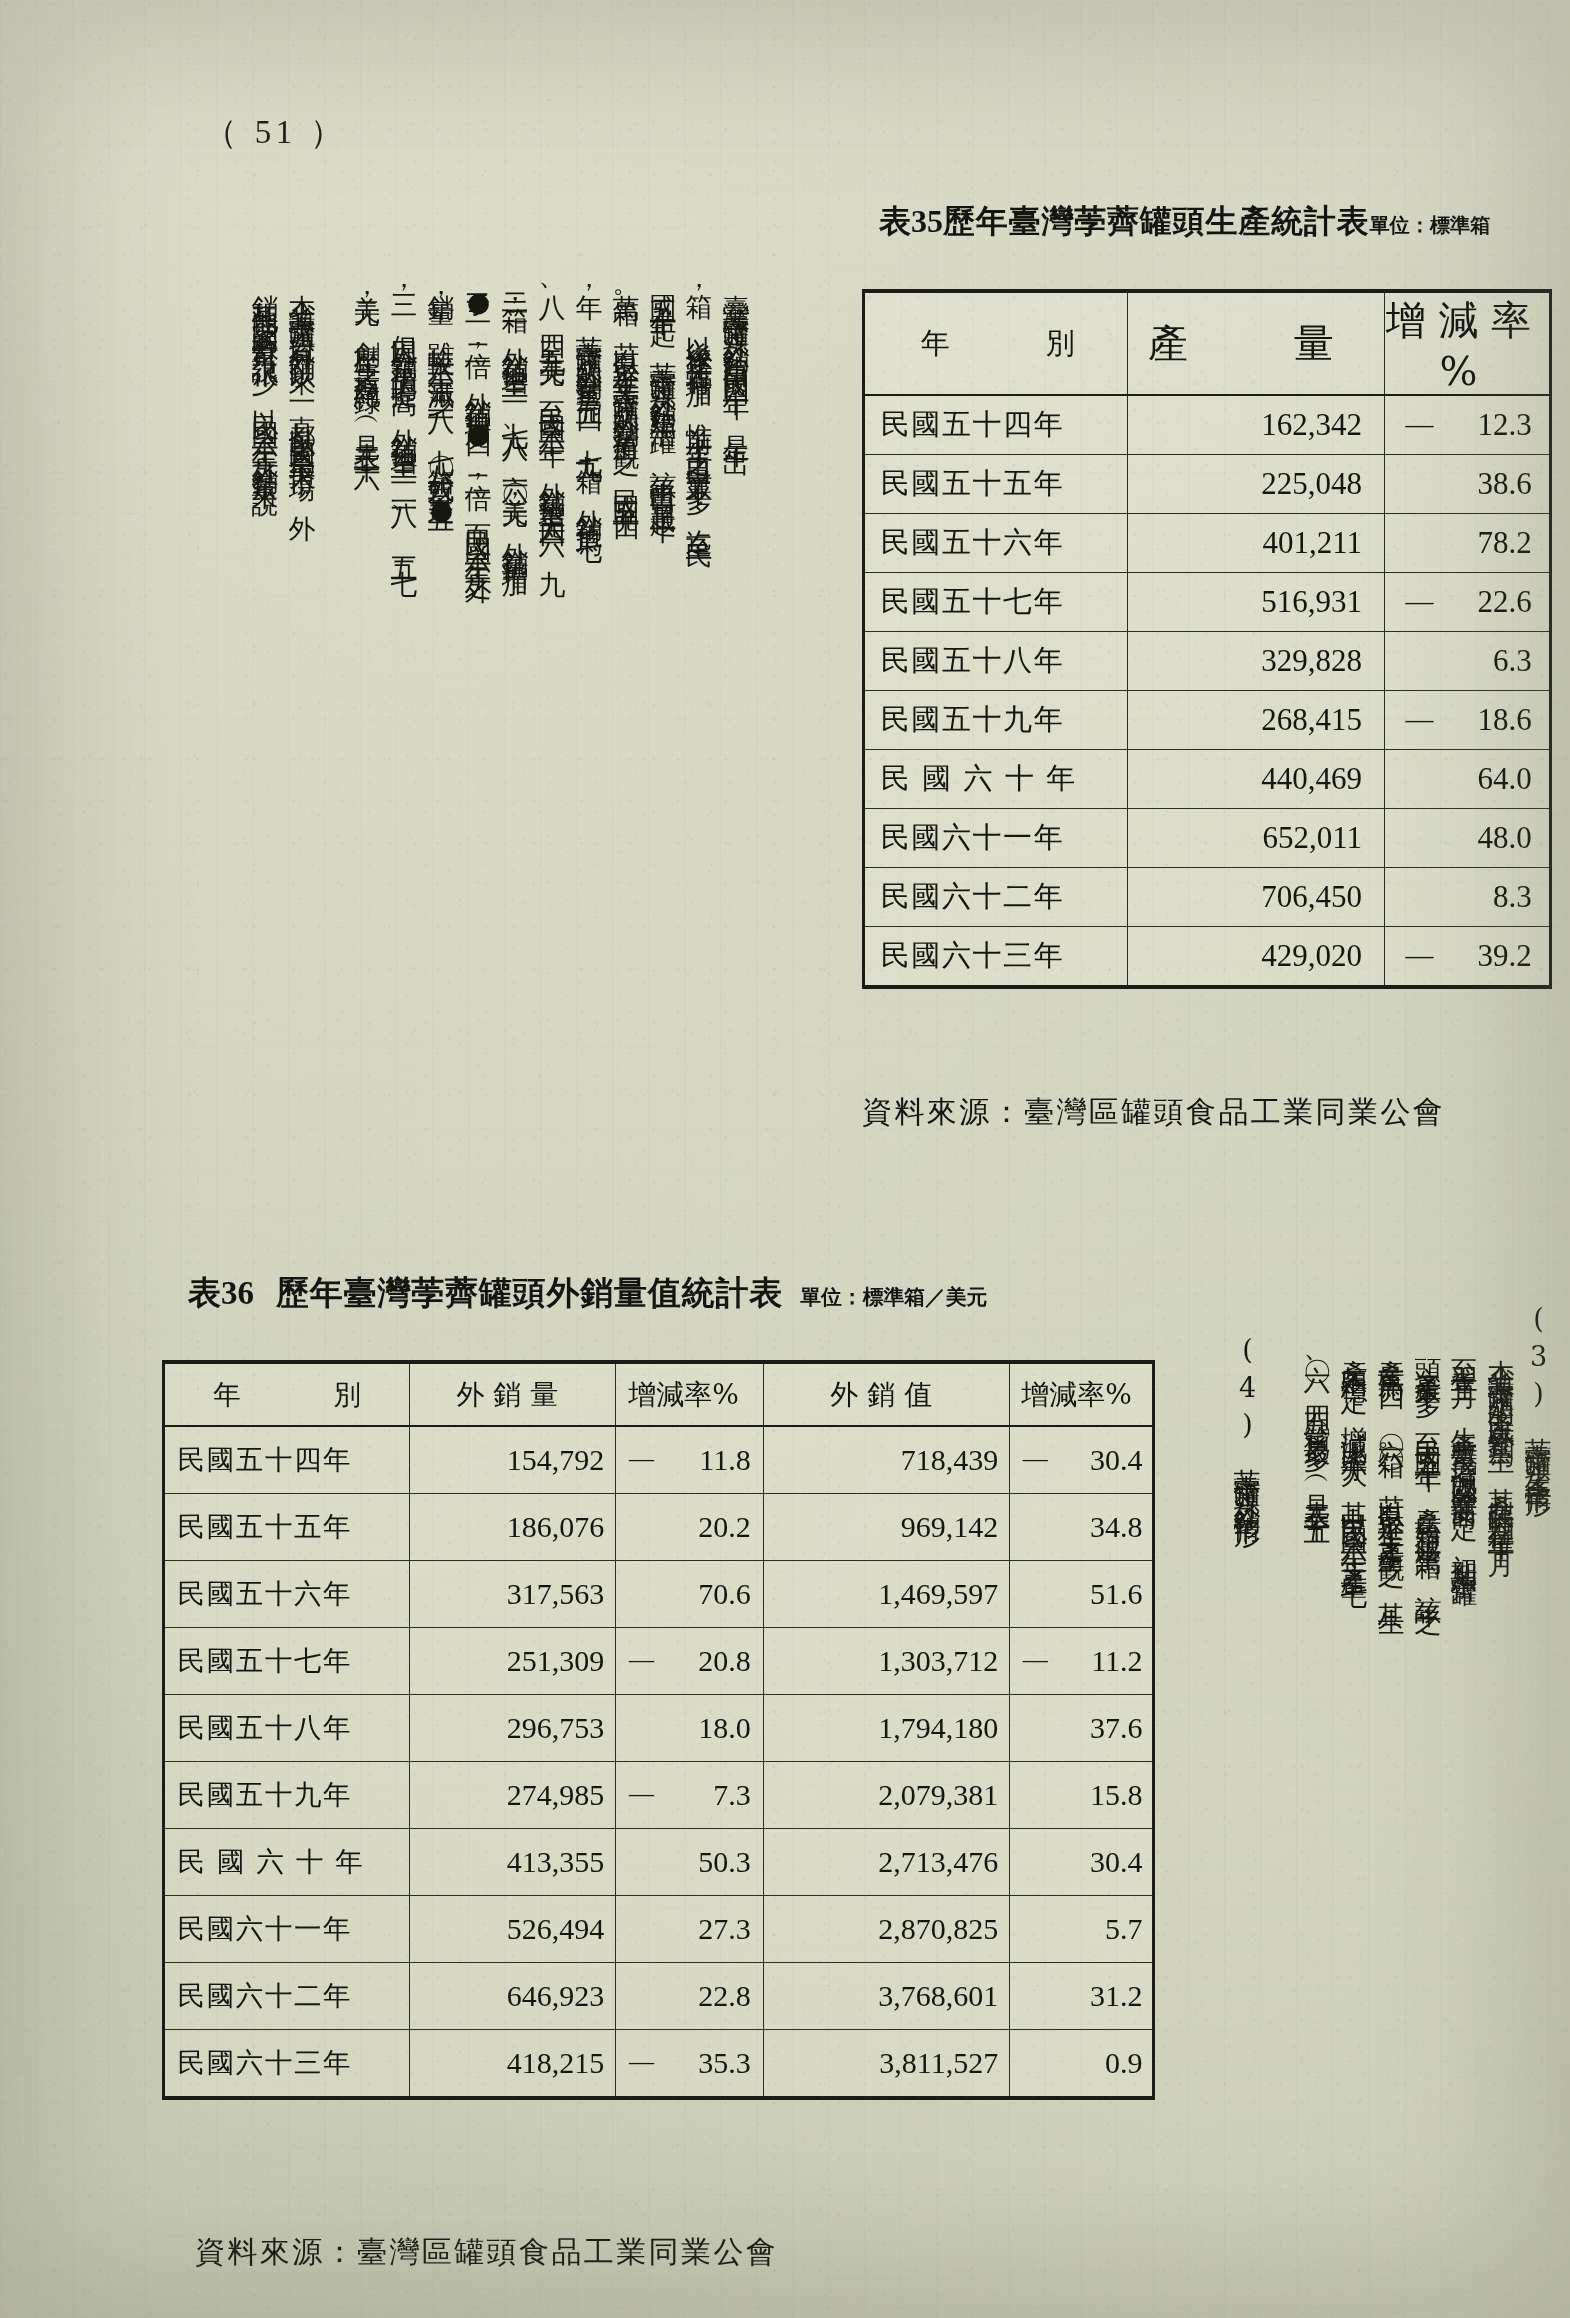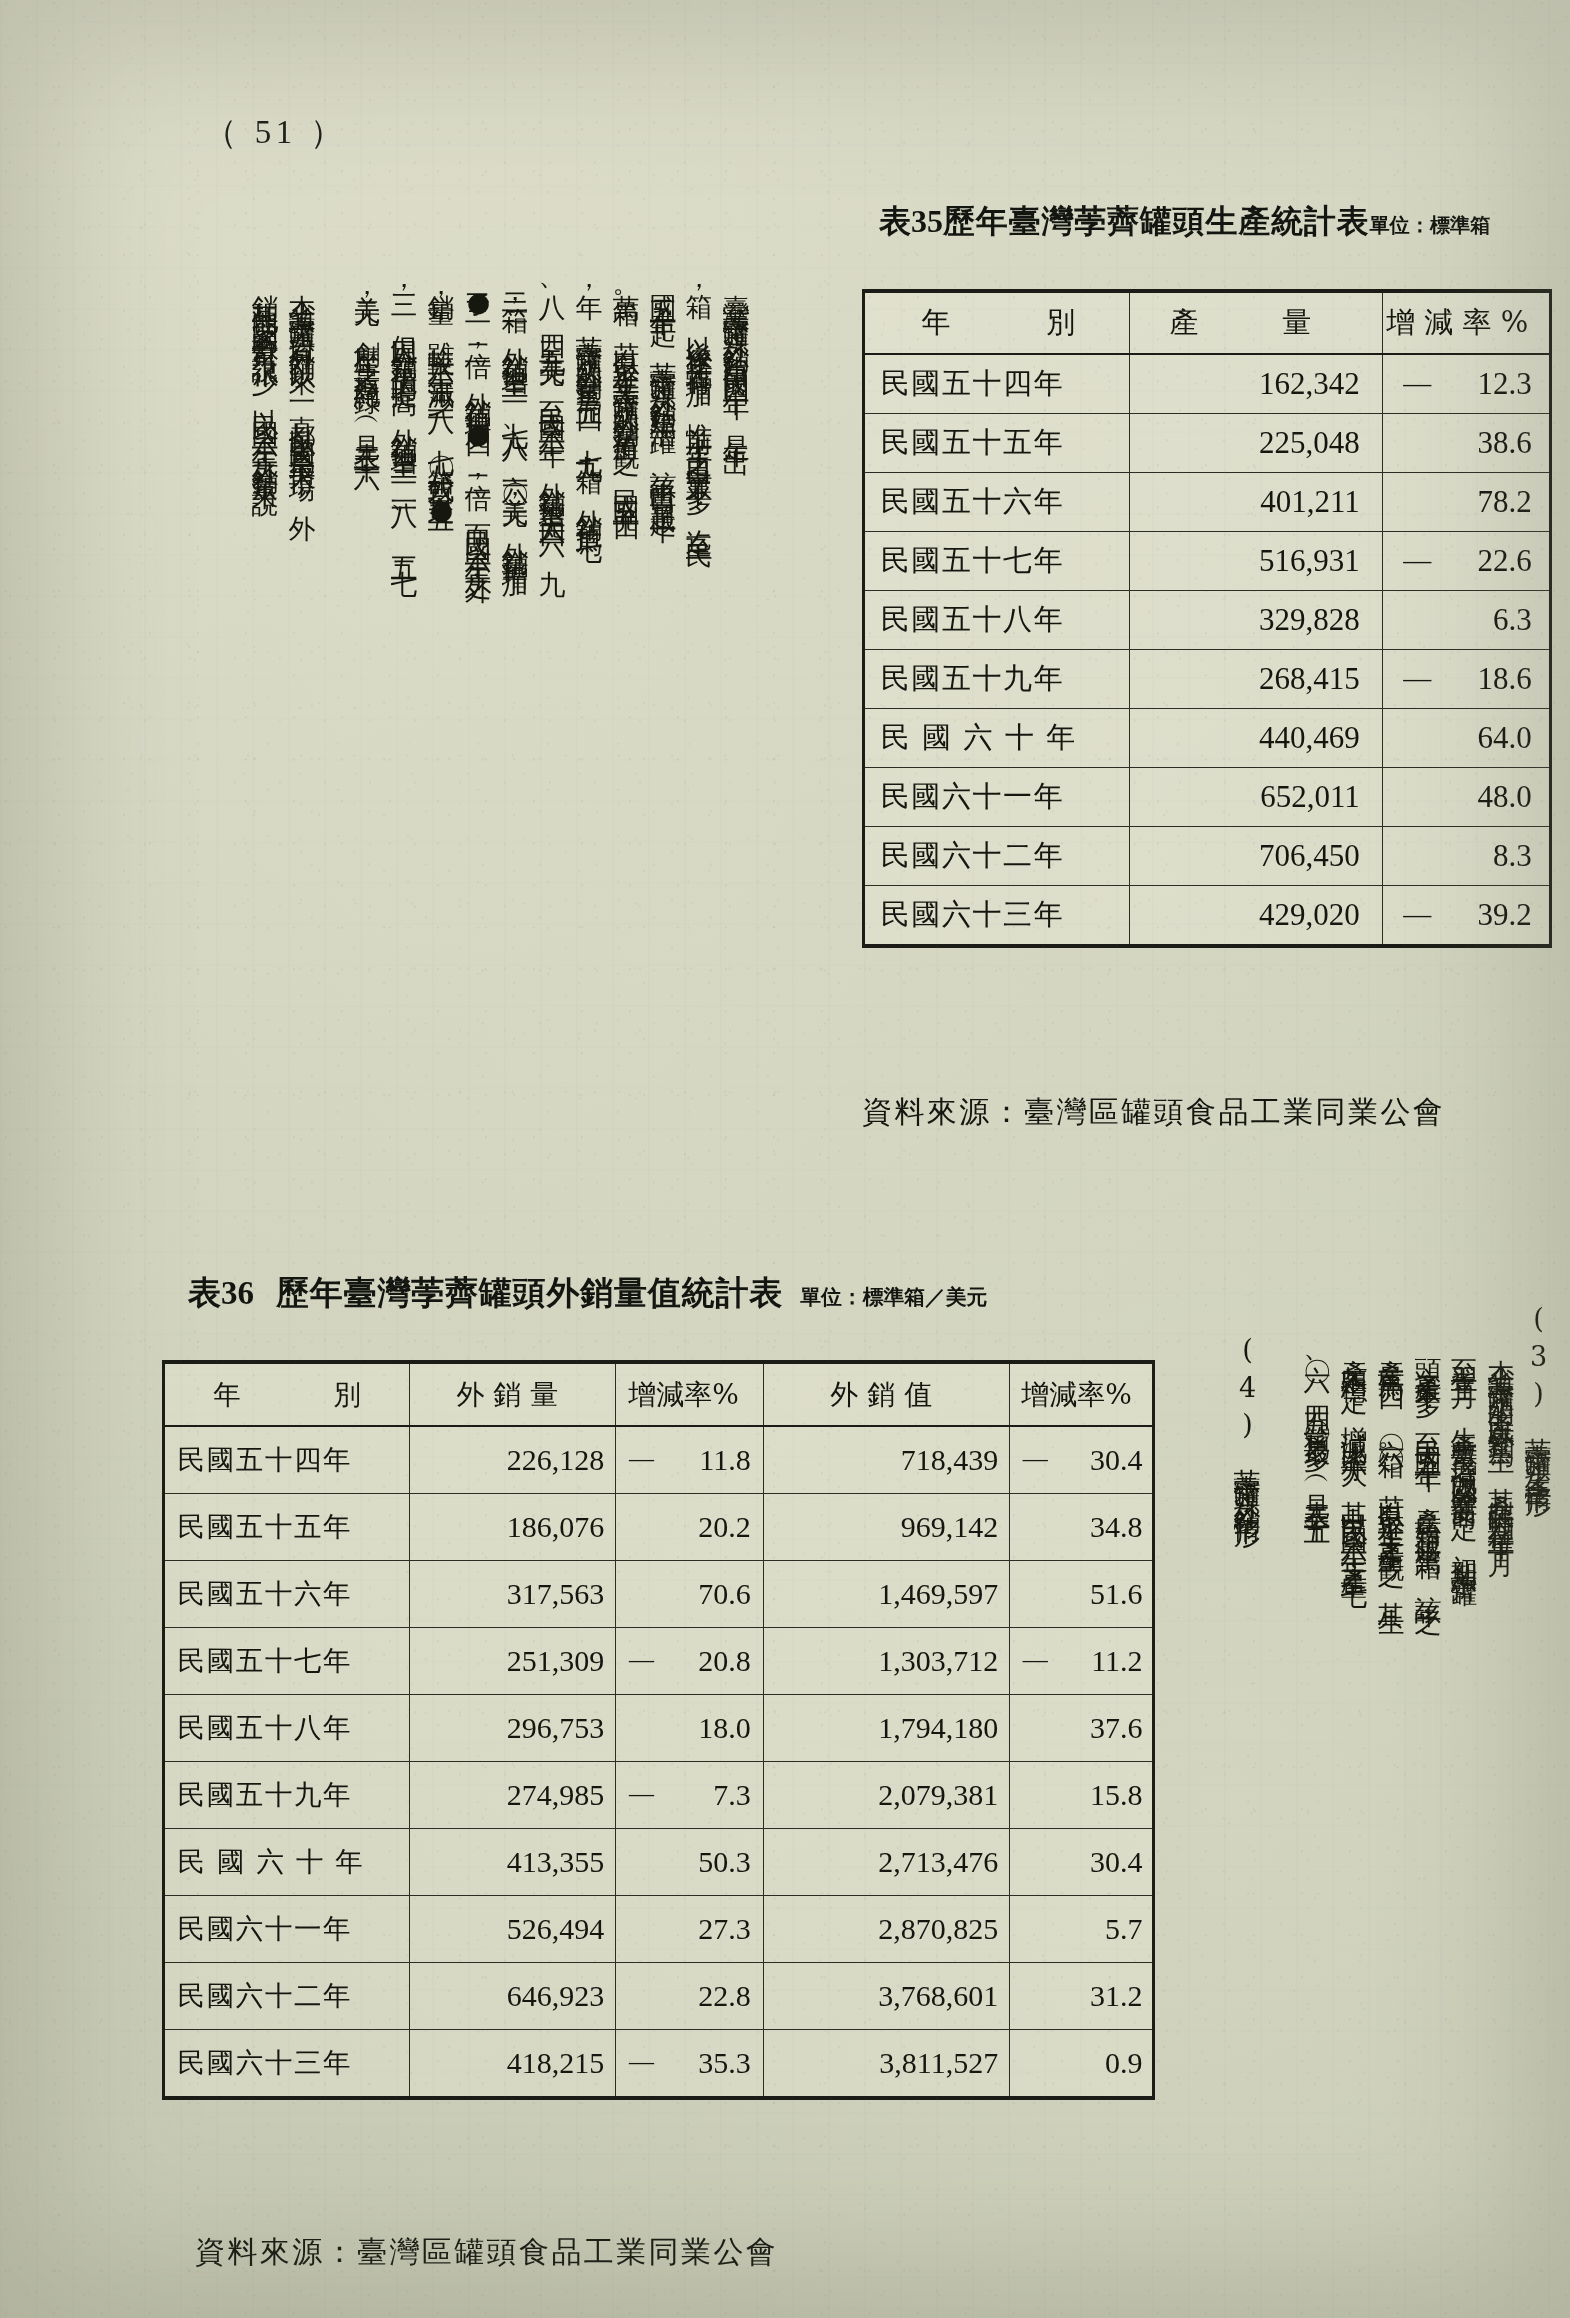--- a/index.html
+++ b/index.html
@@ -144,21 +144,21 @@
   .src {
     position: absolute;
     font-family: "DejaVu Serif", "Liberation Serif", serif;
     color: #14160f;
     letter-spacing: 2.4px;
     white-space: nowrap;
   }
 
   
   #t35 { left: 862px; top: 289px; width: 690px; }
-  #t35 thead th { height: 60px; font-size: 29px; }
+  #t35 thead th { height: 60px; font-size: 40px; }
   #t35 tbody td { height: 58px; font-size: 31px; }
   #t35 .c-year { width: 259px; padding-left: 15.7px; font-size: 29px; }
   #t35 .c-qty  { width: 255px; padding-right: 22px; }
   #t35 .c-rate { width: 169px; padding-right: 17.3px; }
   #t35 .rate-cell .sign { left: 20.4px; top: 50%; transform: translateY(-52%); font-size: 28px; }
 
   
   #t36 { left: 162px; top: 1360px; width: 993px; }
   #t36 thead th { height: 61px; font-size: 28px; }
   #t36 tbody td { height: 66px; font-size: 30px; }
@@ -292,21 +292,21 @@
         <th class="c-year hdr-sp">年　　別</th>
         <th class="c-q">外 銷 量</th>
         <th class="c-qr">增減率%</th>
         <th class="c-v">外 銷 值</th>
         <th class="c-vr">增減率%</th>
       </tr>
     </thead>
     <tbody>
         <tr>
           <td class="c-year yr">民國五十四年</td>
-          <td class="c-q num">226,128</td>
+          <td class="c-q num">154,792</td>
           <td class="c-qr num rate-cell">
             <span class="sign">—</span>
             <span class="val">11.8</span>
           </td>
           <td class="c-v num">718,439</td>
           <td class="c-vr num rate-cell">
             <span class="sign">—</span>
             <span class="val">30.4</span>
           </td>
         </tr>

